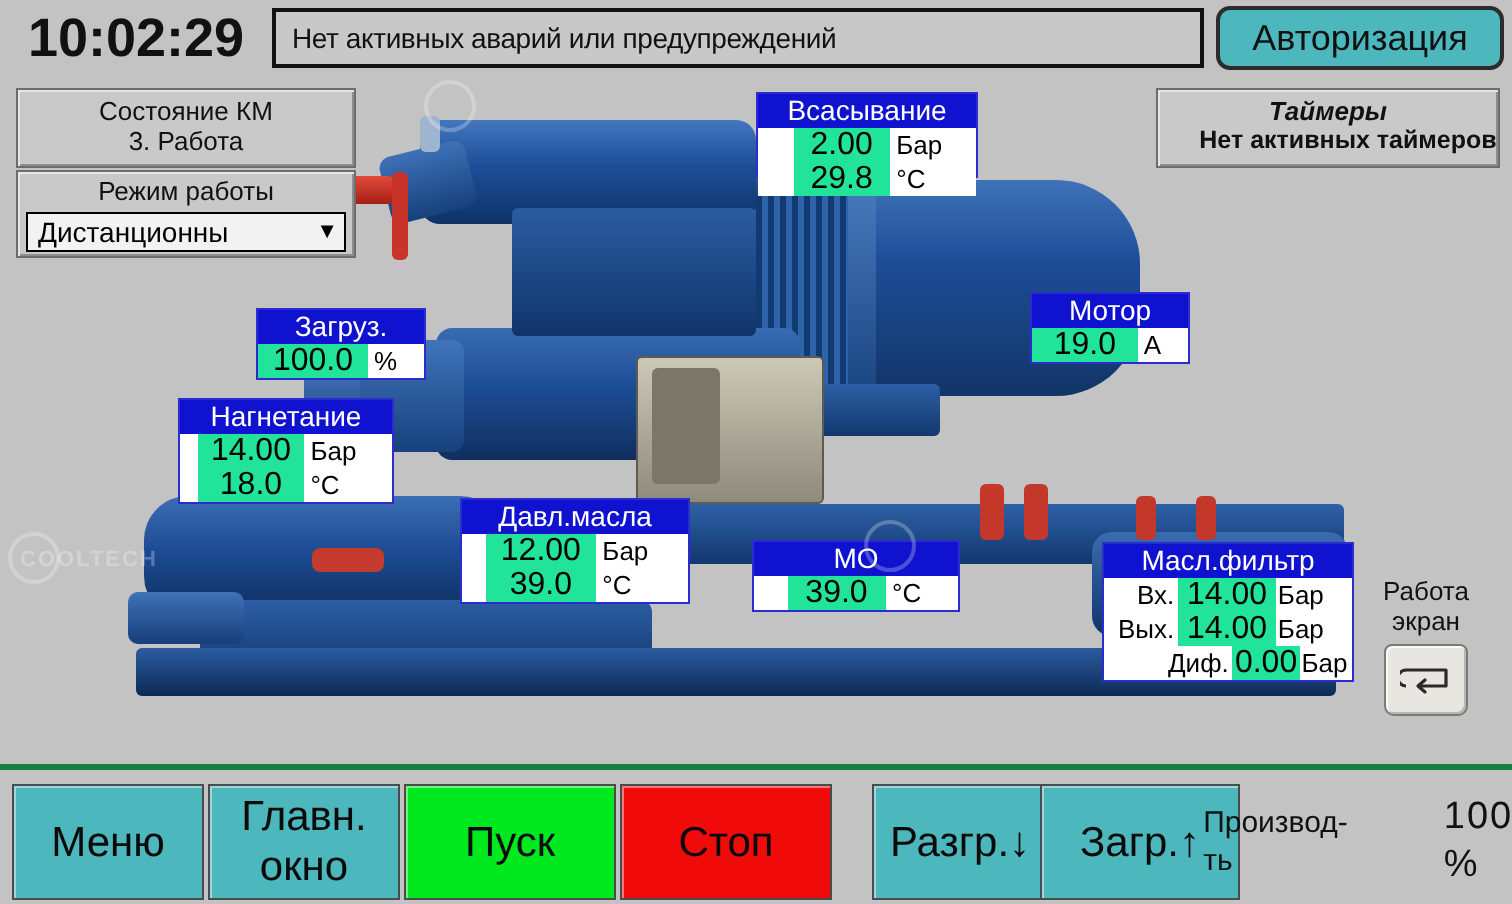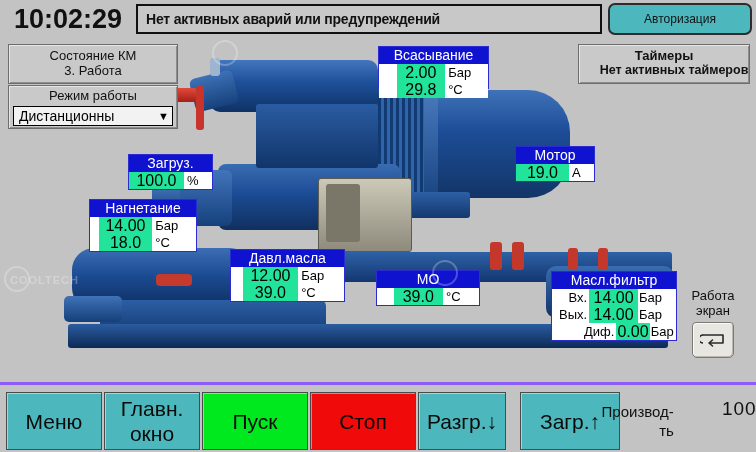--- a/index.html
+++ b/index.html
@@ -10,25 +10,25 @@
   .screen{position:relative;width:756px;height:452px;background:#4d7c0f;overflow:hidden;}
 
   
   .topbar{position:absolute;left:0;top:0;width:756px;height:38px;background:#c3c3c3;}
   .clock{position:absolute;left:6px;top:3px;width:124px;height:32px;
          display:flex;align-items:center;justify-content:center;
          font-size:27px;font-weight:bold;color:#111;letter-spacing:0px;}
   .alarmbox{position:absolute;left:136px;top:4px;width:466px;height:30px;
             background:#c8c8c8;border:2px solid #111;box-sizing:border-box;
             display:flex;align-items:center;padding-left:8px;}
-  .alarmbox span{font-size:14px;font-weight:bold;color:#111;letter-spacing:-0.2px;}
+  .alarmbox span{font-size:14px;font-weight:normal;color:#111;letter-spacing:-0.2px;}
   .authbtn{position:absolute;left:608px;top:3px;width:144px;height:32px;
            background:#4cb8bd;border:2px solid #2c2c2c;border-radius:7px;
            box-sizing:border-box;display:flex;align-items:center;justify-content:center;
-           font-size:12px;color:#111;cursor:pointer;}
+           font-size:18px;color:#111;cursor:pointer;}
 
   
   .main{position:absolute;left:0;top:38px;width:756px;height:344px;background:#c3c3c3;overflow:hidden;}
 
   
   .photo{position:absolute;left:60px;top:14px;width:620px;height:310px;overflow:hidden;}
   .mblock{position:absolute;border-radius:3px;}
 
   
   .panel{position:absolute;background:#c9c9c9;border:1px solid #6d6d6d;
@@ -37,21 +37,21 @@
   .panel .ttl{font-size:13px;line-height:15px;}
   .panel .val{font-size:13px;line-height:15px;}
 
   .state{left:8px;top:6px;width:170px;height:40px;padding-top:3px;}
   .modep{left:8px;top:47px;width:170px;height:44px;padding-top:2px;}
   .combo{position:absolute;left:4px;top:20px;width:160px;height:20px;background:#f2f2f2;
          border:1px solid #000;box-sizing:border-box;display:flex;align-items:center;
          justify-content:space-between;padding:0 3px 0 5px;font-size:14px;color:#000;}
   .combo .arrow{font-size:11px;line-height:11px;}
   .timers{left:578px;top:6px;width:172px;height:40px;padding-top:3px;}
-  .timers .ttl{font-weight:bold;}
+  .timers .ttl{font-weight:bold;font-style:italic;}
   .timers .val{font-weight:bold;font-size:12.5px;margin-left:20px;}
 
   
   .chgscr{position:absolute;left:676px;top:250px;width:74px;height:80px;text-align:center;}
   .chgscr .l1,.chgscr .l2{font-size:13px;color:#111;line-height:15px;}
   .chgkey{margin:4px auto 0;width:40px;height:34px;background:#e8e6e0;
           border:1px solid #7c7a74;border-radius:4px 4px 5px 5px;
           box-shadow:inset 1px 1px 0 #fbfaf7, inset -1px -1px 0 #b9b7b0;
           display:flex;align-items:center;justify-content:center;}
 
@@ -63,21 +63,21 @@
   .vlab{display:flex;align-items:center;justify-content:flex-end;padding-right:2px;
         font-size:13px;color:#000;background:#ffffff;}
   .vnum{display:flex;align-items:center;justify-content:center;
         background:#22e39a;color:#000;font-size:16px;font-weight:normal;}
   .vunit{display:flex;align-items:center;justify-content:flex-start;padding-left:3px;
          background:#ffffff;color:#000;font-size:13px;}
   .pad{background:#ffffff;}
 
   
   .botbar{position:absolute;left:0;top:382px;width:756px;height:70px;background:#c3c3c3;
-          border-top:3px solid #8b5cf6;box-sizing:border-box;text-align:right;}
+          border-top:3px solid #15803d;box-sizing:border-box;}
   .btn{position:absolute;top:7px;height:58px;border:1px solid #4b4b4b;box-sizing:border-box;
        display:flex;flex-direction:column;align-items:center;justify-content:center;
        font-size:21px;color:#0a0a0a;cursor:pointer;line-height:25px;
        box-shadow:inset 1px 1px 0 rgba(255,255,255,.45);}
   .teal{background:#4cb8bd;}
   .green{background:#00e81e;}
   .red{background:#f10a0a;}
   .prod{position:absolute;left:626px;top:7px;width:124px;height:58px;background:#c3c3c3;
         display:flex;flex-direction:row;align-items:center;justify-content:center;gap:48px;}
   .prod .pl{font-size:15px;color:#111;line-height:19px;}
@@ -269,21 +269,21 @@
     <div class="btn teal" style="left:104px;width:96px;">
       <span>Главн.</span>
       <span>окно</span>
     </div>
     <div class="btn green" style="left:202px;width:106px;">
       <span>Пуск</span>
     </div>
     <div class="btn red" style="left:310px;width:106px;">
       <span>Стоп</span>
     </div>
-    <div class="btn teal" style="left:418px;width:88px;">
+    <div class="btn teal" style="left:436px;width:88px;">
       <span>Разгр.↓</span>
     </div>
     <div class="btn teal" style="left:520px;width:100px;">
       <span>Загр.↑</span>
     </div>
     <div class="prod">
       <div class="pl">Производ-ть</div>
       <div class="pv">100.0  %</div>
     </div>
   </div>

